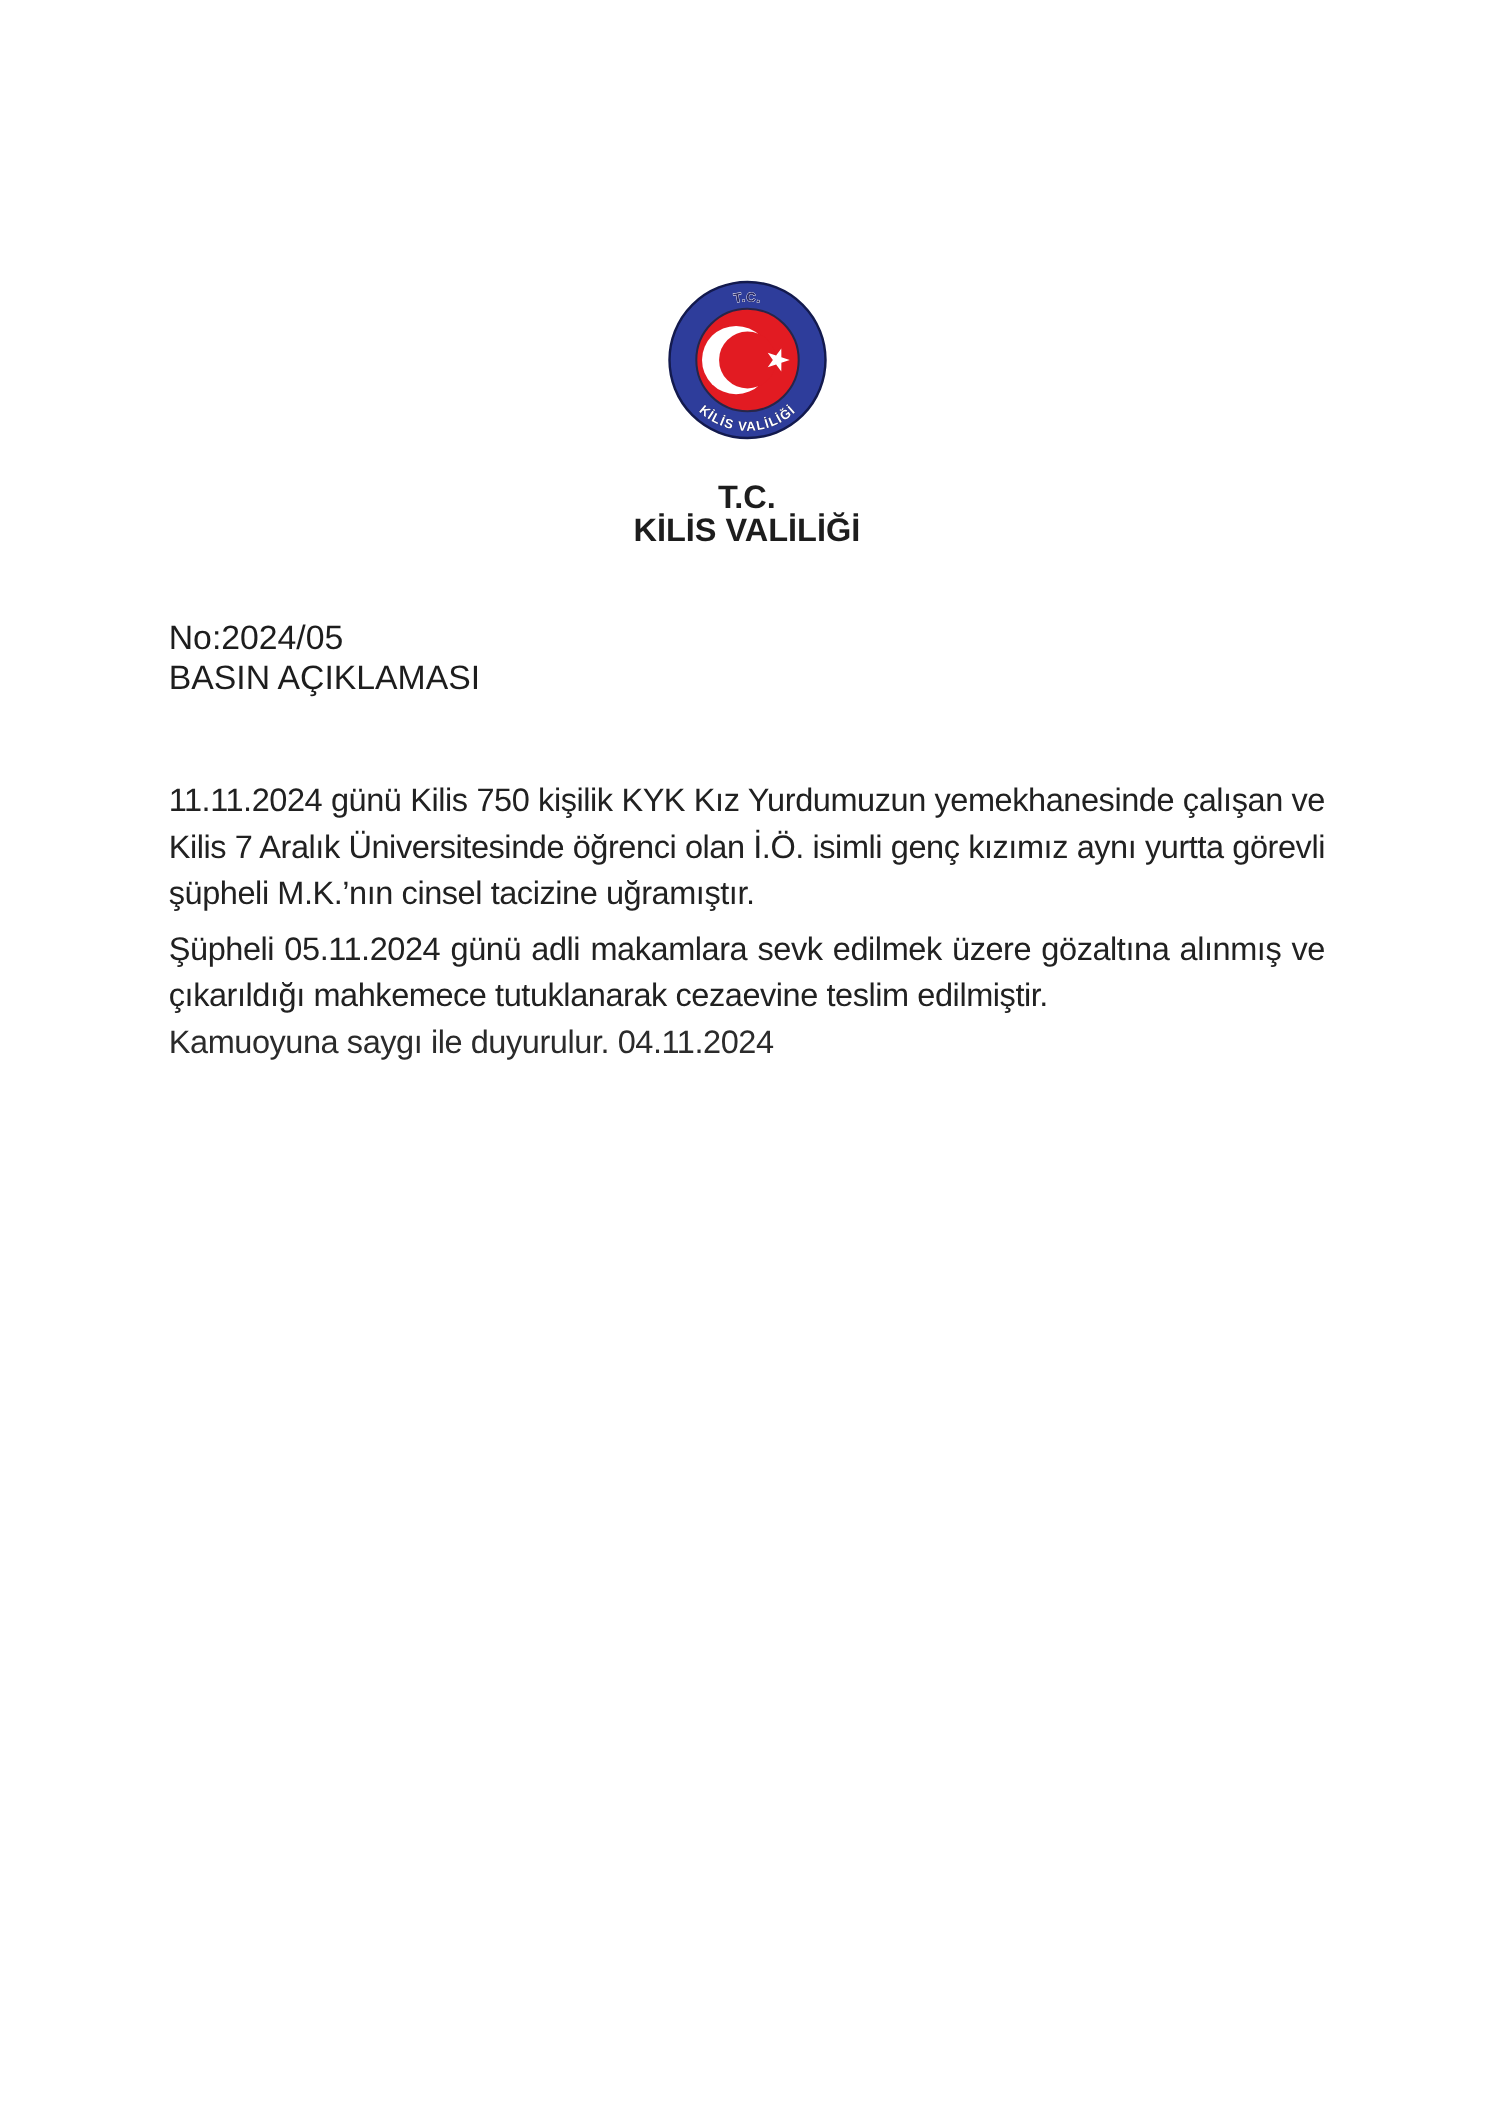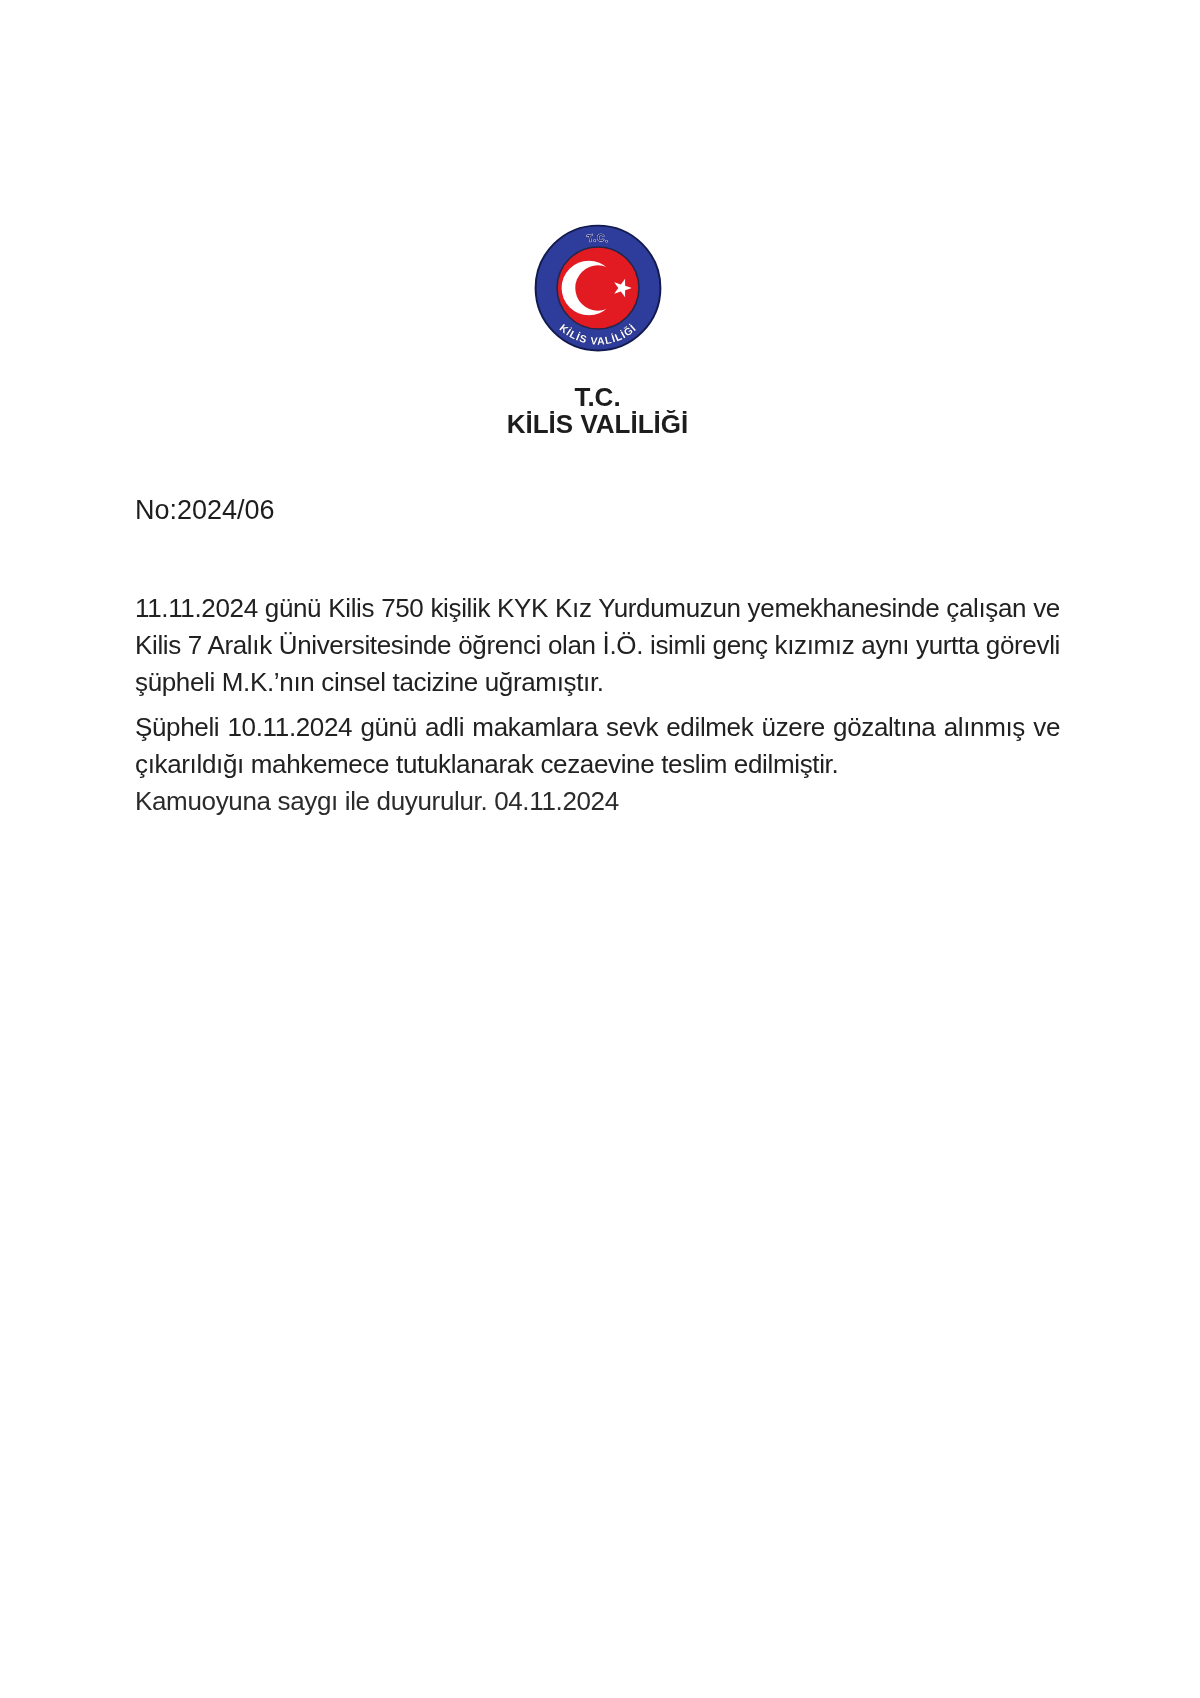--- a/index.html
+++ b/index.html
@@ -45,24 +45,25 @@
         </text>
       </svg>
     </div>
 
     <div class="header">
       <div>T.C.</div>
       <div>KİLİS VALİLİĞİ</div>
     </div>
 
     <div class="meta">
-      <div>No:2024/06</div>
+      <div>No:2024/05</div>
+      <div>BASIN AÇIKLAMASI</div>
     </div>
 
     <div class="body-text">
       <p>11.11.2024 günü Kilis 750 kişilik KYK Kız Yurdumuzun yemekhanesinde çalışan ve Kilis 7 Aralık Üniversitesinde öğrenci olan İ.Ö. isimli genç kızımız aynı yurtta görevli şüpheli M.K.’nın cinsel tacizine uğramıştır.</p>
-      <p>Şüpheli 10.11.2024 günü adli makamlara sevk edilmek üzere gözaltına alınmış ve çıkarıldığı mahkemece tutuklanarak cezaevine teslim edilmiştir.</p>
+      <p>Şüpheli 05.11.2024 günü adli makamlara sevk edilmek üzere gözaltına alınmış ve çıkarıldığı mahkemece tutuklanarak cezaevine teslim edilmiştir.</p>
     </div>
 
     <div class="closing">Kamuoyuna saygı ile duyurulur. 04.11.2024</div>
 
   </div>
 </div>
 
 </body></html>

